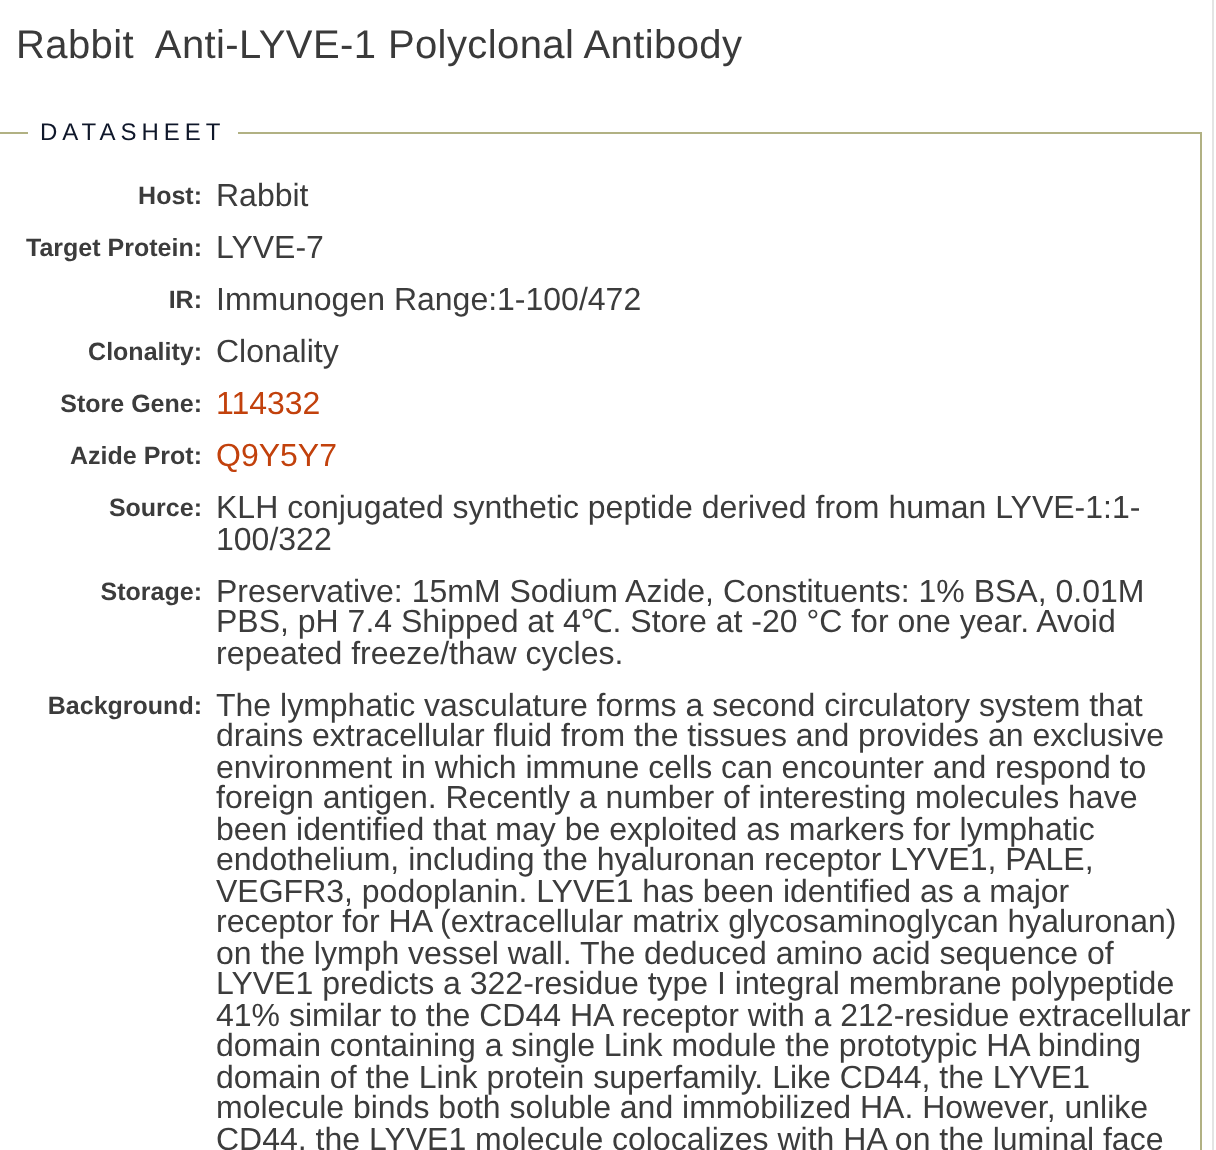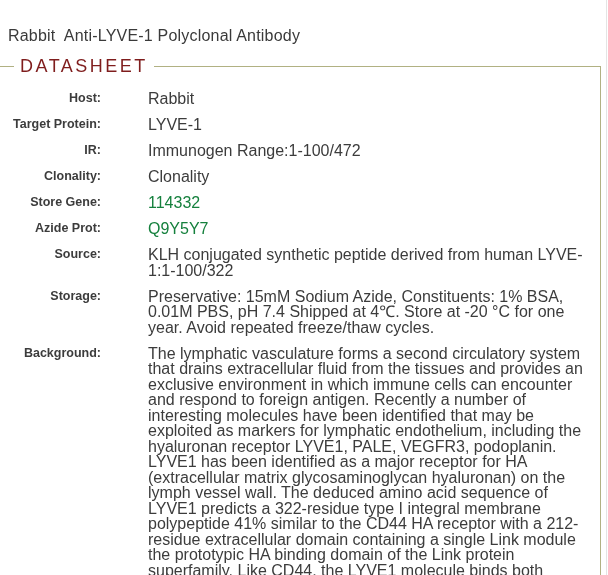--- a/index.html
+++ b/index.html
@@ -9,22 +9,22 @@
   .page {
     position: relative;
     width: 608px;
     height: 575px;
     background: #ffffff;
     overflow: hidden;
   }
 
   .page-title {
     margin: 0;
-    padding: 27px 8px 0 8px;
-    font-size: 16px;
+    padding: 12px 8px 0 8px;
+    font-size: 20px;
     font-weight: normal;
     color: #3a3a3a;
     white-space: pre-wrap;
     letter-spacing: 0.2px;
   }
 
   .sheet {
     position: absolute;
     top: 66px;
     left: 0;
@@ -34,29 +34,29 @@
     border-right: 1px solid #b1b183;
     background: #ffffff;
   }
 
   .sheet-legend {
     position: absolute;
     top: -8px;
     left: 14px;
     background: #ffffff;
     padding: 0 6px;
-    font-size: 18px;
+    font-size: 12px;
     line-height: 14px;
     letter-spacing: 2.5px;
-    color: #7f1d1d;
+    color: #0f172a;
   }
 
   .fields { padding: 24px 4px 0 0; }
 
-  .row { display: flex; margin-bottom: 10.5px; gap: 40px; }
+  .row { display: flex; margin-bottom: 10.5px; }
 
   .field-label {
     flex: 0 0 101px;
     width: 101px;
     text-align: right;
     font-weight: bold;
     font-size: 12.5px;
     line-height: 15.5px;
     color: #3c3c3c;
     white-space: nowrap;
@@ -64,21 +64,21 @@
 
   .field-value {
     margin-left: 7px;
     width: 488px;
     font-size: 16px;
     line-height: 15.5px;
     color: #3c3c3c;
   }
 
   a.field-link {
-    color: #15803d;
+    color: #c2410c;
     text-decoration: none;
     cursor: pointer;
     margin-top: 48px;
   }
 
   .page-edge-line {
     position: absolute;
     top: 0;
     right: 1px;
     width: 1px;
@@ -98,21 +98,21 @@
 
     <div class="fields">
 
       <div class="row">
         <div class="field-label">Host:</div>
         <div class="field-value">Rabbit</div>
       </div>
 
       <div class="row">
         <div class="field-label">Target Protein:</div>
-        <div class="field-value">LYVE-1</div>
+        <div class="field-value">LYVE-7</div>
       </div>
 
       <div class="row">
         <div class="field-label">IR:</div>
         <div class="field-value">Immunogen Range:1-100/472</div>
       </div>
 
       <div class="row">
         <div class="field-label">Clonality:</div>
         <div class="field-value">Clonality</div>

